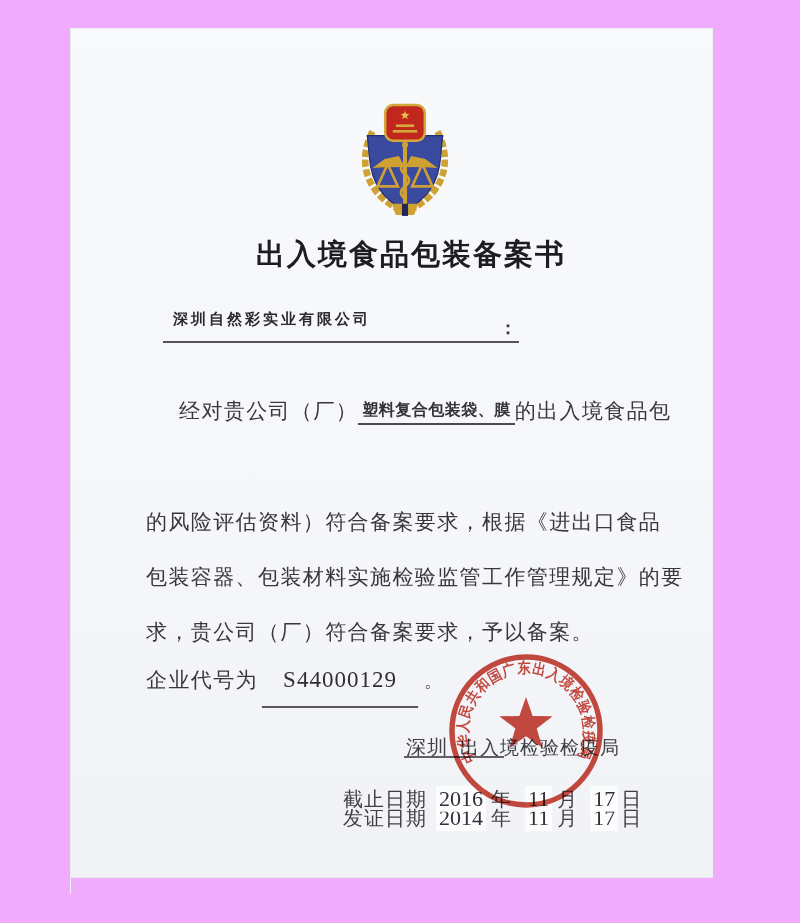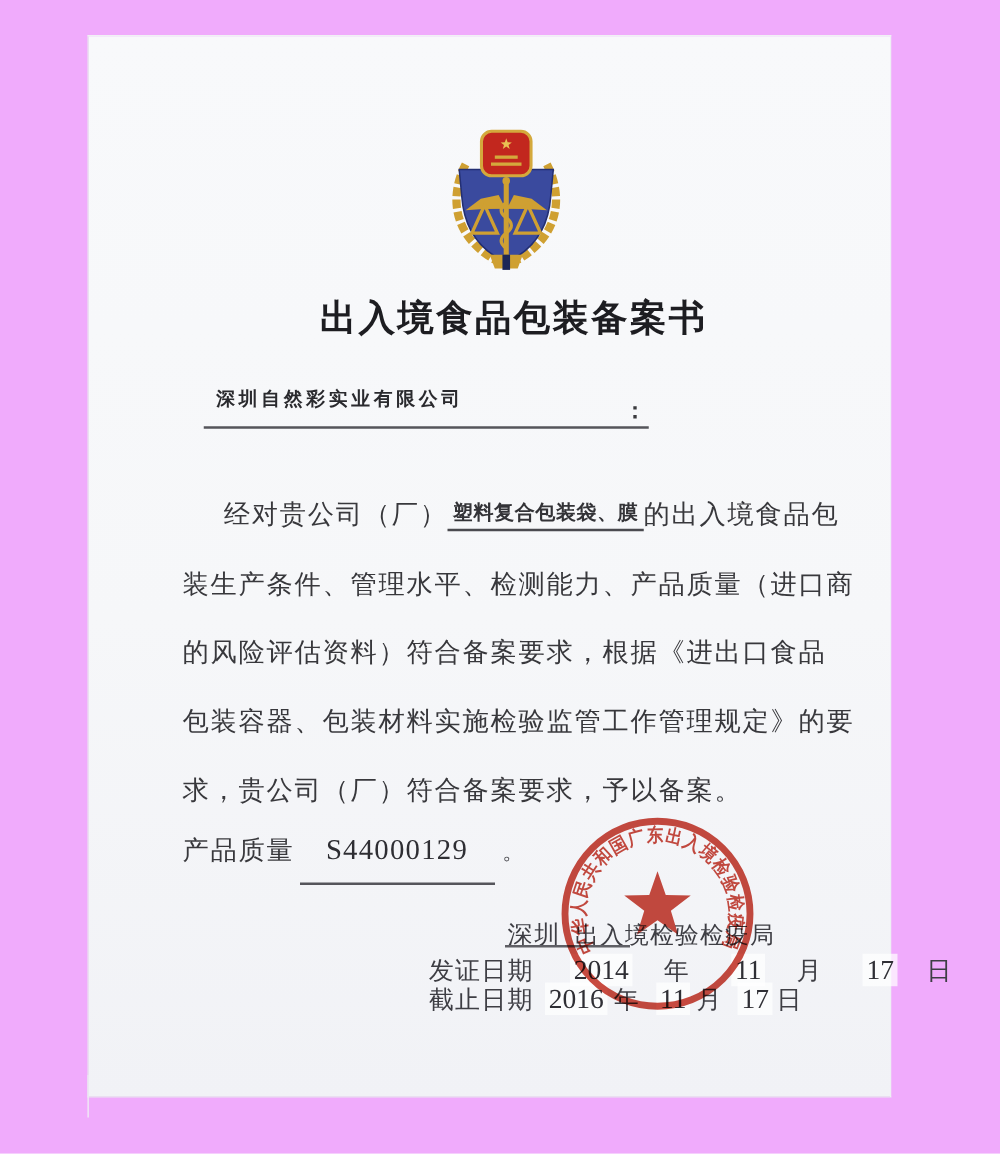--- a/index.html
+++ b/index.html
@@ -36,21 +36,21 @@
   .code-period{margin-left:6px;font-size:18px;color:#4a4a4f;}
 
   .org-line{position:absolute;left:335px;top:705px;display:flex;align-items:baseline;gap:11px;
             color:#3e3e44;white-space:nowrap;z-index:1;}
   .org-city{font-size:20px;letter-spacing:1.5px;}
   .org-name{font-size:19px;letter-spacing:1px;}
   .org-underline{position:absolute;left:333px;top:727px;width:100px;height:2px;background:#5f5f65;z-index:1;}
 
   .dateline{position:absolute;left:272px;display:flex;align-items:baseline;color:#3e3e44;
             white-space:nowrap;z-index:1;}
-  .d-issue{top:734px;gap:20px;} .d-expiry{top:757px;}
+  .d-issue{top:776px;} .d-expiry{top:757px;}
   .d-label{font-size:20px;letter-spacing:1px;}
   .d-num{font-family:"Liberation Serif","DejaVu Serif",serif;font-size:22px;color:#2f2f35;
          background:rgba(255,255,255,0.7);padding:0 3px;}
   .d-year{margin-left:9px;} .d-unit{font-size:20px;margin-left:5px;}
   .d-month{margin-left:14px;} .d-day{margin-left:13px;text-align:right;} .d-unit-last{font-size:20px;margin-left:3px;}
 
   .seal{position:absolute;left:375px;top:622px;width:160px;height:160px;z-index:2;
         mix-blend-mode:multiply;opacity:0.9;}
 </style>
 </head>
@@ -88,26 +88,25 @@
     </svg>
 
     <div class="doc-title">出入境食品包装备案书</div>
 
     <div class="company-line">
       <span class="company-name">深圳自然彩实业有限公司</span>
       <span class="company-colon">：</span>
     </div>
 
     <div class="bline b1"><span>经对贵公司（厂）</span><span class="blank-ins">塑料复合包装袋、膜</span><span>的出入境食品包</span></div>
-    <div class="bline b2">装生产条件、管理水平、检测能力、产品质量（进口商</div>
     <div class="bline b3">的风险评估资料）符合备案要求，根据《进出口食品</div>
     <div class="bline b4">包装容器、包装材料实施检验监管工作管理规定》的要</div>
     <div class="bline b5">求，贵公司（厂）符合备案要求，予以备案。</div>
 
-    <div class="bline code-line"><span>产品质量</span><span class="code-value">S44000129</span><span class="code-period">。</span></div>
+    <div class="bline code-line"><span>企业代号为</span><span class="code-value">S44000129</span><span class="code-period">。</span></div>
 
     <div class="org-line">
       <span class="org-city">深圳</span>
       <span class="org-name">出入境检验检疫局</span>
     </div>
     <div class="org-underline"></div>
 
     <div class="dateline d-issue">
       <span class="d-label">发证日期</span>
       <span class="d-num d-year">2014</span>

